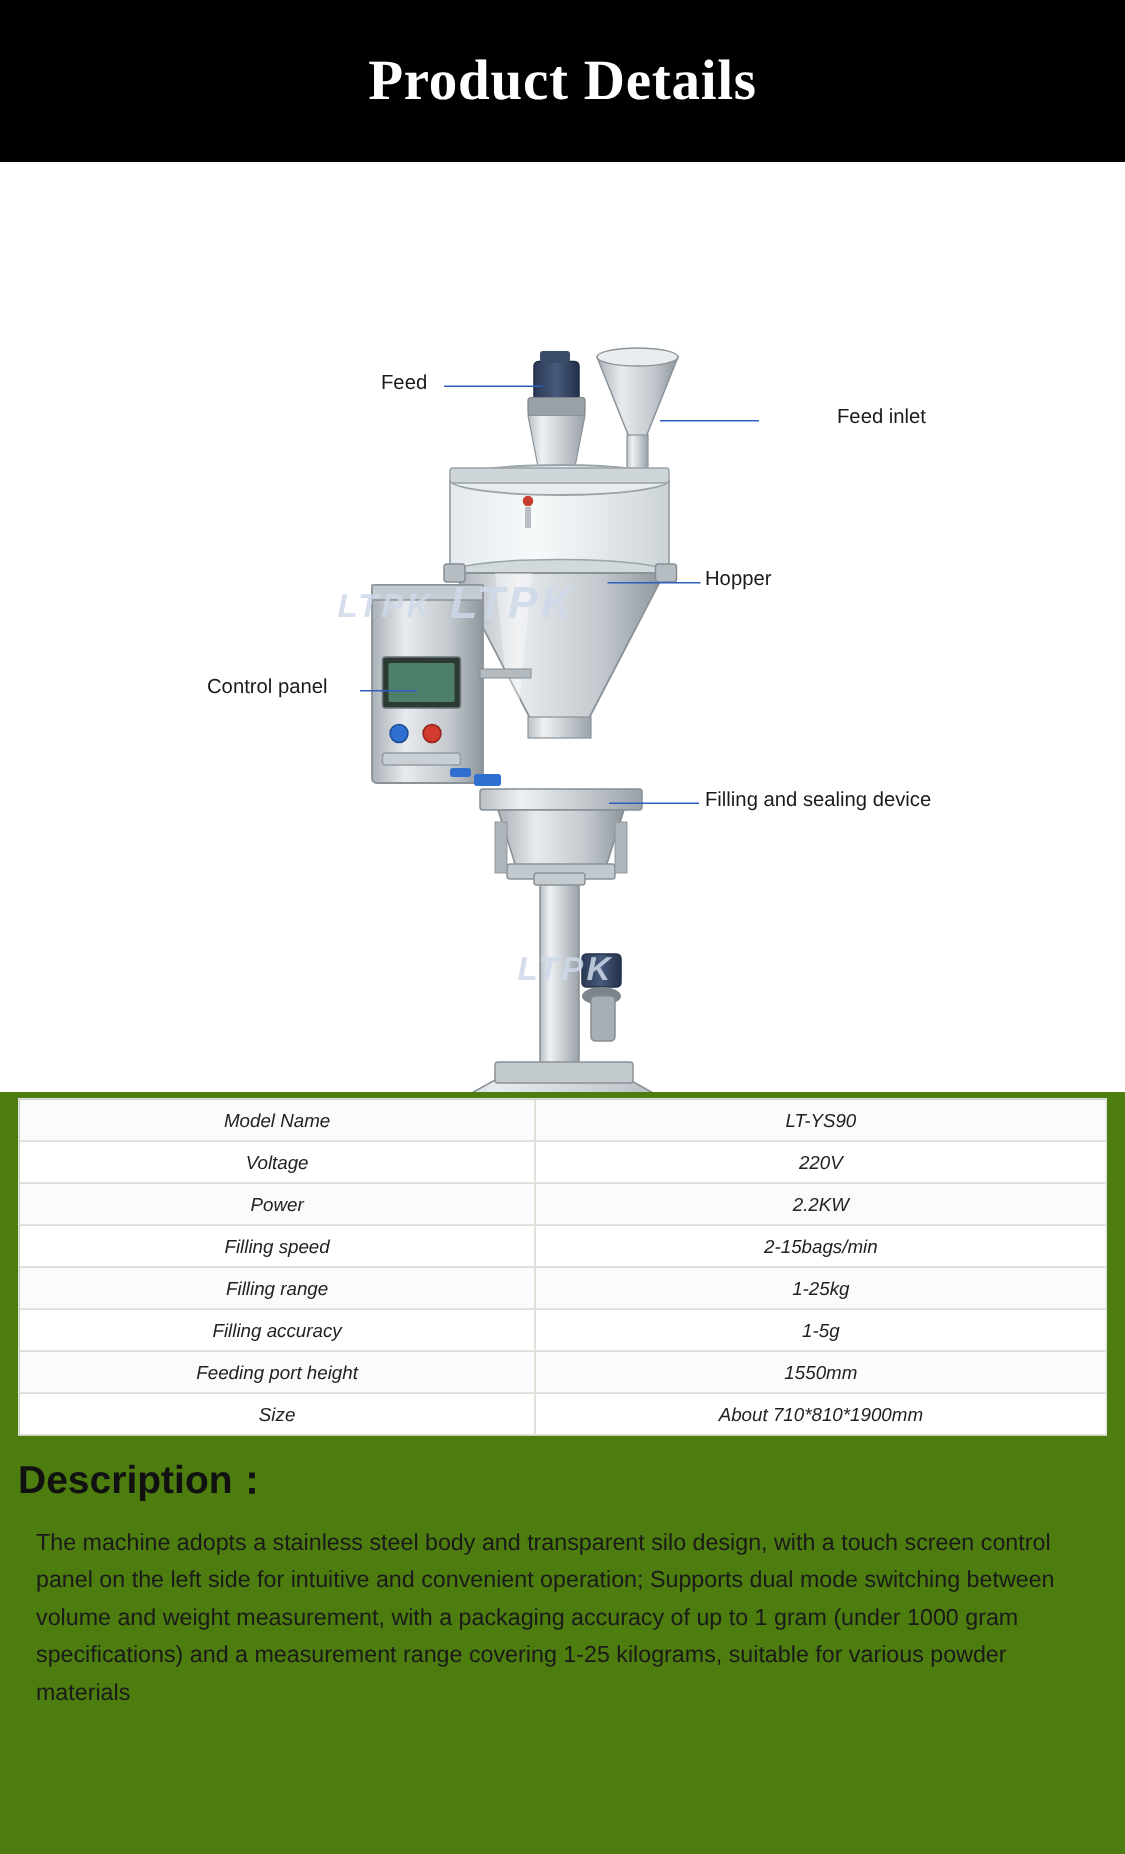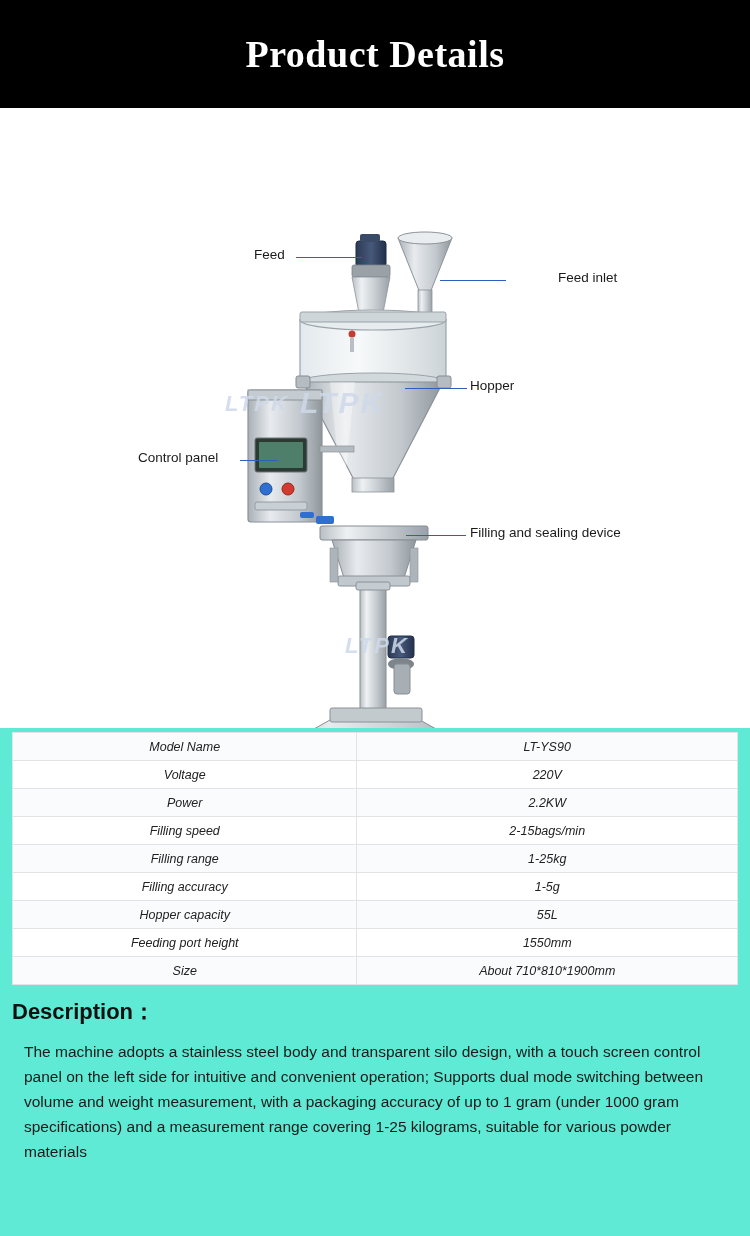--- a/index.html
+++ b/index.html
@@ -5,21 +5,21 @@
   * { box-sizing: border-box; }
   html, body {
     margin: 0; padding: 0;
     background: #ffffff;
     font-family: "Liberation Sans", sans-serif;
   }
   .page {
     width: 750px;
     height: 1236px;
     position: relative;
-    background: #5eead4;
+    background: #4d7c0f;
     overflow: hidden;
   }
   
   .banner {
     width: 750px;
     height: 108px;
     background: #000000;
     display: flex;
     align-items: center;
     justify-content: center;
@@ -97,21 +97,21 @@
   .spec-table tr:nth-child(odd) td { background: #fafbfc; }
   .spec-table td.k { width: 344px; }
   .spec-table td.v { width: 380px; }
 
   
   .desc-wrap {
     width: 726px;
     margin: 12px auto 0 auto;
   }
   .desc-title {
-    font-size: 22px;
+    font-size: 26px;
     font-weight: bold;
     color: #111;
     margin: 0 0 6px 0;
   }
   .desc-body {
     font-size: 15.5px;
     line-height: 1.62;
     color: #1a1a1a;
     margin: 12px;
   }
@@ -264,24 +264,20 @@
       </tr>
       <tr>
         <td class="k">Filling range</td>
         <td class="v">1-25kg</td>
       </tr>
       <tr>
         <td class="k">Filling accuracy</td>
         <td class="v">1-5g</td>
       </tr>
       <tr>
-        <td class="k">Hopper capacity</td>
-        <td class="v">55L</td>
-      </tr>
-      <tr>
         <td class="k">Feeding port height</td>
         <td class="v">1550mm</td>
       </tr>
       <tr>
         <td class="k">Size</td>
         <td class="v">About 710*810*1900mm</td>
       </tr>
     </tbody>
   </table>
 

